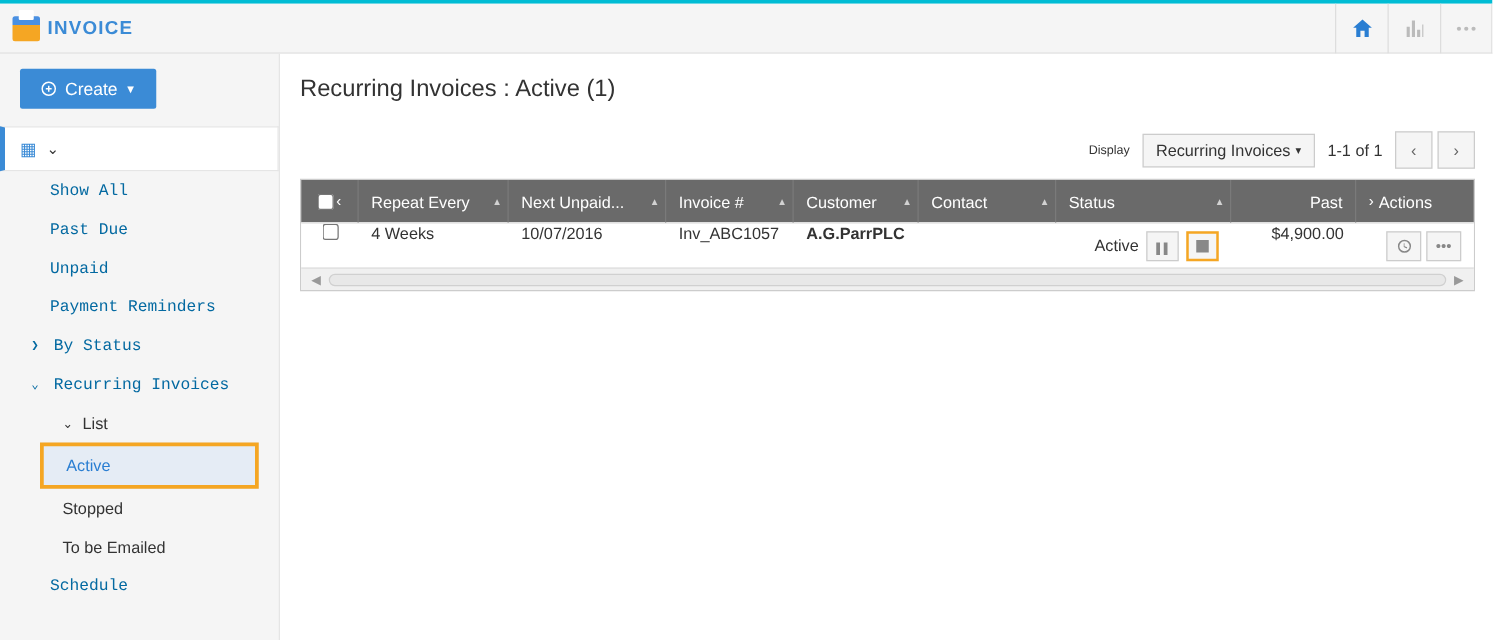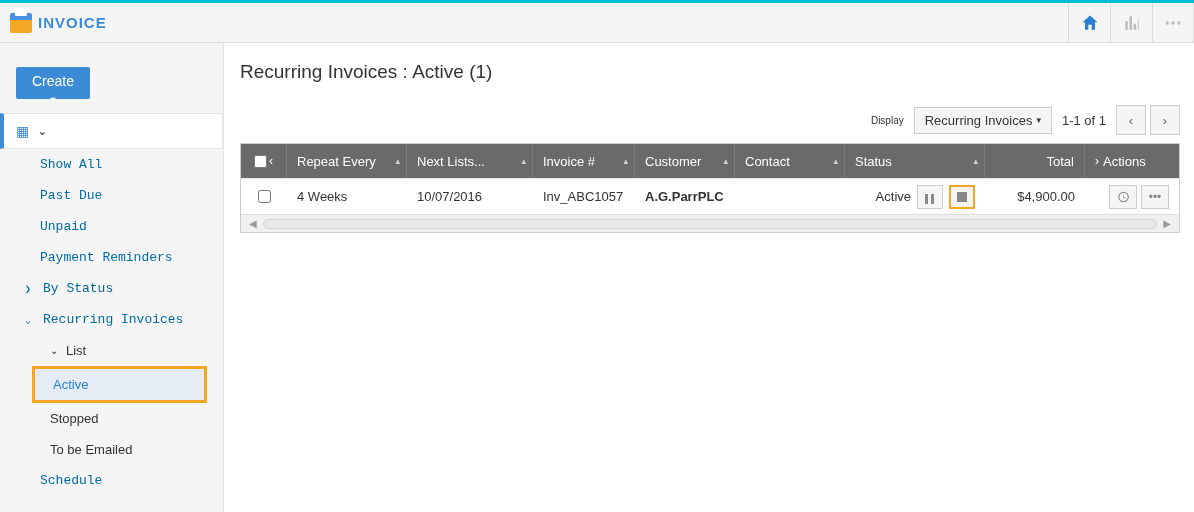--- a/index.html
+++ b/index.html
@@ -18,21 +18,21 @@
 .chart-muted, .dots-muted { color: #bbb; }
 .search-wrap { display: flex; align-items: center; margin-left: 10px; margin-right: 10px; }
 .search-input { width: 260px; height: 30px; border: 1px solid #ccc; padding: 0 8px; font-size: 13px; color: #888; background: #fff; }
 .search-dd { width: 30px; height: 30px; border: 1px solid #ccc; border-left: none; background: #f5f5f5; display: flex; align-items: center; justify-content: center; cursor: pointer; }
 .search-btn { width: 50px; height: 30px; background: #2a8de0; border: none; display: flex; align-items: center; justify-content: center; cursor: pointer; }
 .search-btn svg { fill: #fff; }
 
 .body-wrap { display: flex; }
 .sidebar { width: 224px; background: #f5f5f5; min-height: 470px; padding-top: 12px; border-right: 1px solid #e5e5e5; }
 .collapse-handle { position: absolute; left: 224px; top: 380px; width: 12px; height: 24px; background: #fff; border: 1px solid #ccc; border-left: none; display: flex; align-items: center; justify-content: center; cursor: pointer; font-size: 10px; color: #666; }
-.create-btn { margin: 0 0 14px 16px; height: 32px; padding: 0 16px; background: #3b8bd6; color: #fff; font-size: 14px; border: none; border-radius: 2px; cursor: pointer; display: inline-flex; align-items: center; gap: 6px; flex-direction: column; }
+.create-btn { margin: 0 0 14px 16px; height: 32px; padding: 0 16px; background: #3b8bd6; color: #fff; font-size: 14px; border: none; border-radius: 2px; cursor: pointer; display: inline-flex; align-items: center; gap: 6px; }
 .create-btn .caret { font-size: 9px; }
 .lists-header { background: #fff; border: 1px solid #e5e5e5; border-left: 4px solid #3b8bd6; padding: 9px 12px; display: flex; align-items: center; gap: 8px; cursor: pointer; }
 .lists-header .grid-icon { color: #3b8bd6; font-size: 14px; }
 .lists-header .label { color: #3b8bd6; font-size: 14px; flex: 1; }
 .lists-header .chev { color: #333; font-size: 12px; }
 .nav-list { list-style: none; }
 .nav-item { padding: 8px 0 8px 40px; color: #0369a1; font-size: 13px; cursor: pointer; display: flex; align-items: center; font-family: Liberation Mono, monospace; }
 .nav-item.expandable { padding-left: 25px; gap: 8px; font-weight: normal; }
 .nav-item .chev-sm { font-size: 10px; width: 10px; display: inline-block; }
 .nav-sub { list-style: none; }
@@ -64,21 +64,21 @@
 .th-repeat { width: 120px; }
 .th-next { width: 126px; }
 .th-invno { width: 102px; }
 .th-cust { width: 100px; }
 .th-contact { width: 110px; }
 .th-status { width: 140px; }
 .th-total { flex: 1; justify-content: flex-end; }
 .th-actions { width: 94px; }
 .th-actions .chev-right { font-size: 12px; margin-right: 4px; }
 
-.table-row { display: flex; height: 36px; align-items: center; background: #fff; border-top: 1px solid #e5e5e5; }
+.table-row { display: flex; height: 36px; background: #fff; border-top: 1px solid #e5e5e5; }
 .td { padding: 0 10px; font-size: 13px; color: #333; }
 .td-check { width: 46px; display: flex; justify-content: center; }
 .td-check input { width: 13px; height: 13px; }
 .td-repeat { width: 120px; }
 .td-next { width: 126px; }
 .td-invno { width: 102px; }
 .td-cust { width: 100px; font-weight: bold; }
 .td-contact { width: 110px; }
 .td-status { width: 140px; display: flex; align-items: center; justify-content: flex-end; gap: 6px; }
 .td-total { flex: 1; text-align: right; }
@@ -189,41 +189,41 @@
       <div class="table-header">
         <div class="th th-check">
           <input type="checkbox" style="">
           <span class="chev-left">‹</span>
         </div>
         <div class="th th-repeat">
             <span>Repeat Every</span>
             <span class="sort">▴</span>
           </div>
         <div class="th th-next">
-            <span>Next Lists...</span>
+            <span>Next Unpaid...</span>
             <span class="sort">▴</span>
           </div>
         <div class="th th-invno">
             <span>Invoice #</span>
             <span class="sort">▴</span>
           </div>
         <div class="th th-cust">
             <span>Customer</span>
             <span class="sort">▴</span>
           </div>
         <div class="th th-contact">
             <span>Contact</span>
             <span class="sort">▴</span>
           </div>
         <div class="th th-status">
             <span>Status</span>
             <span class="sort">▴</span>
           </div>
         <div class="th th-total">
-            <span>Total</span>
+            <span>Past</span>
           </div>
         <div class="th th-actions last">
             <span class="chev-right">›</span>
             <span>Actions</span>
           </div>
       </div>
       <div class="table-row">
         <div class="td td-check">
             <input type="checkbox" style="">
           </div>

